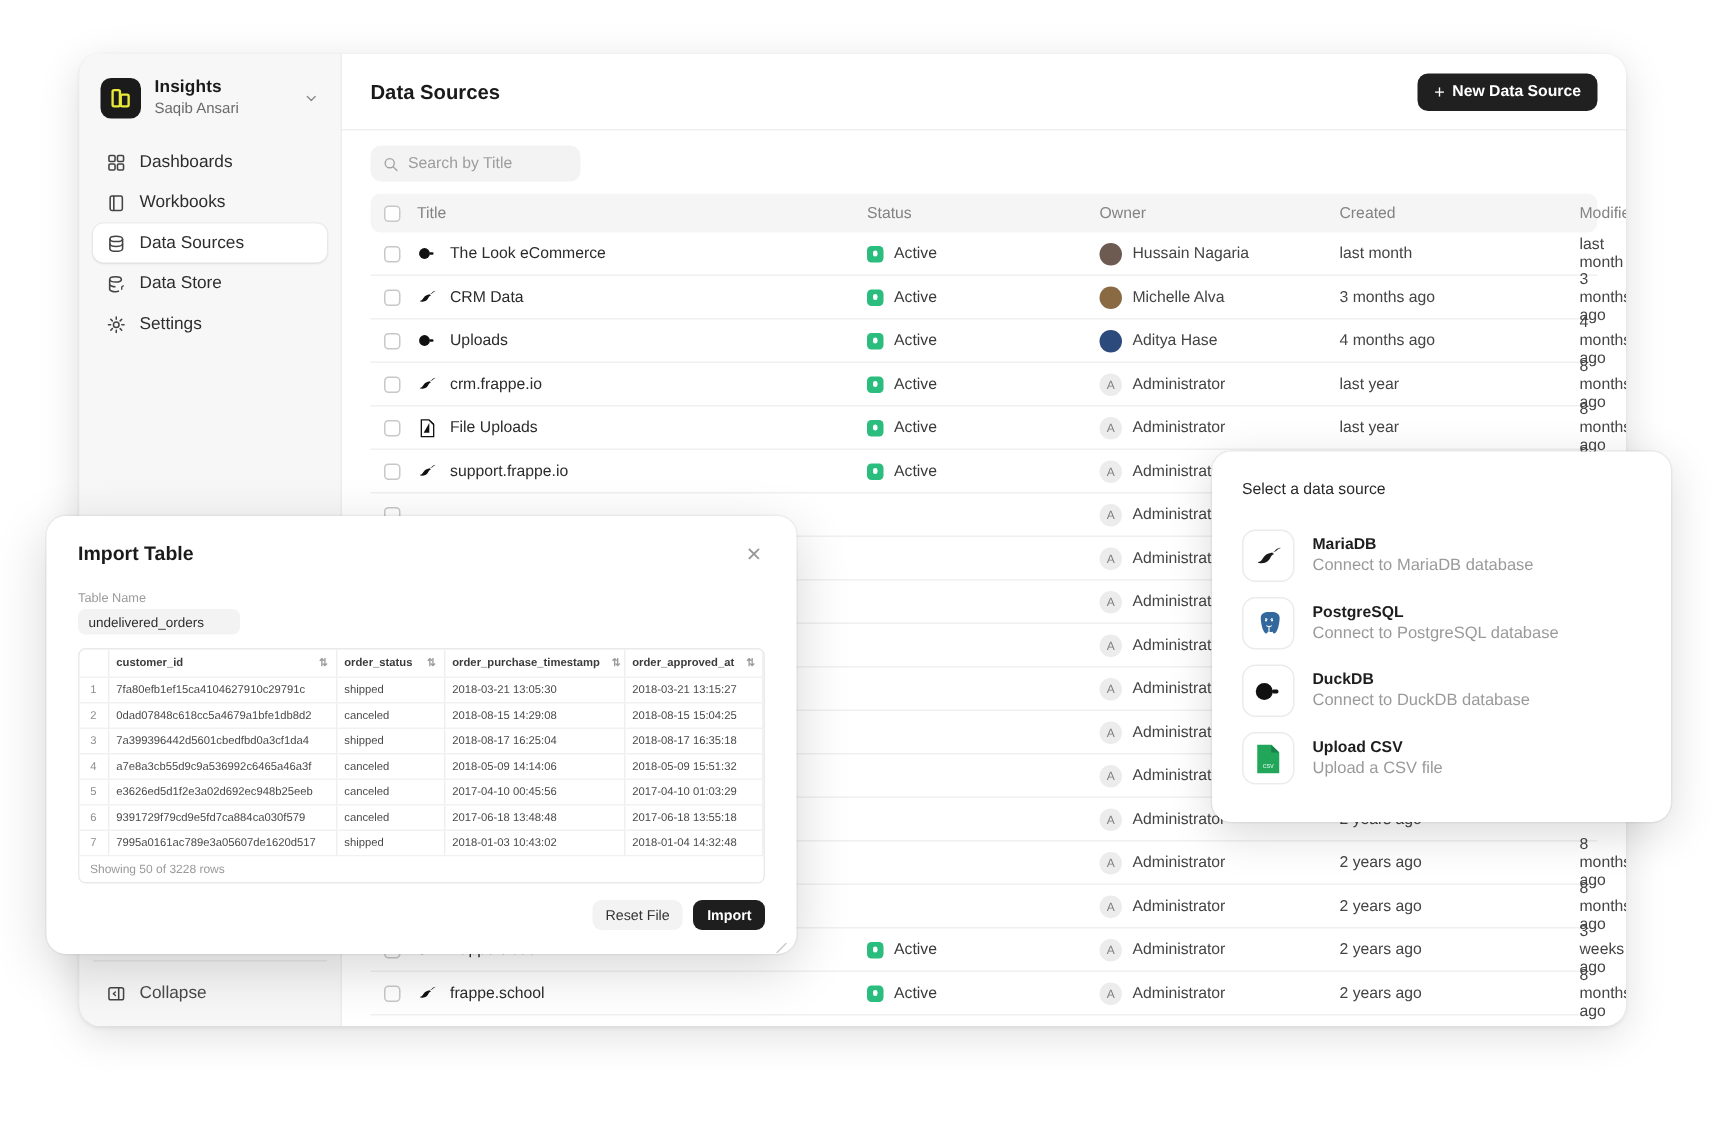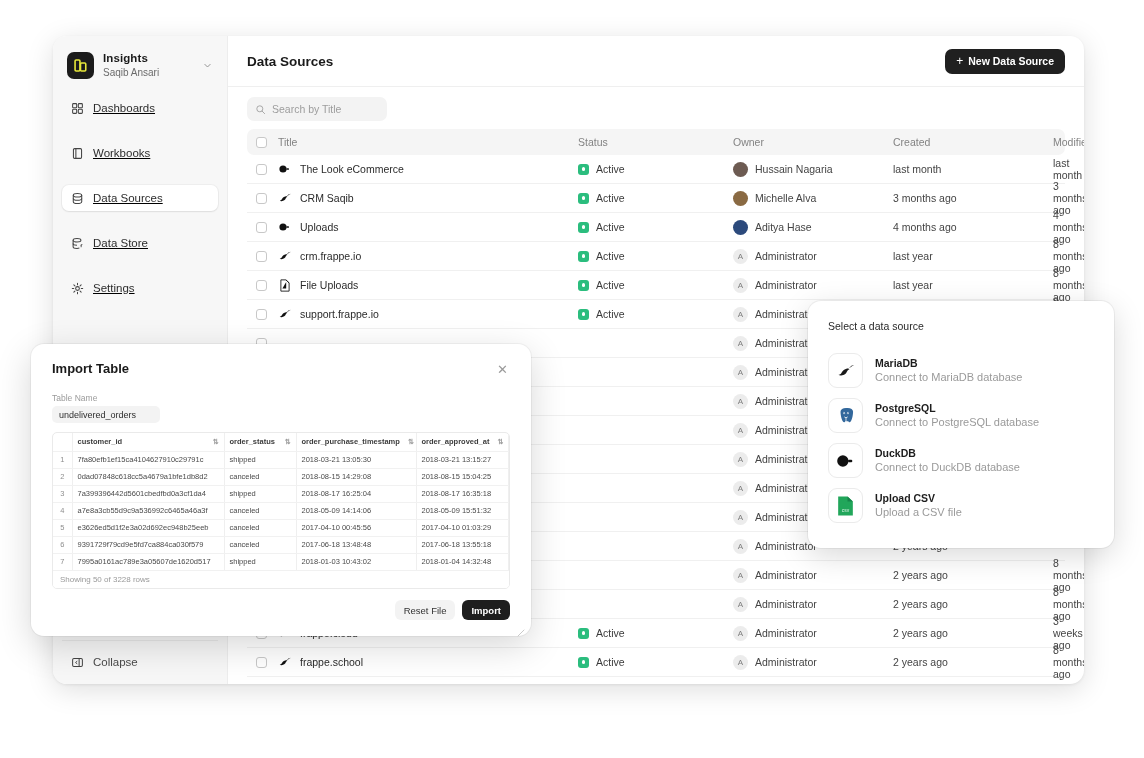--- a/index.html
+++ b/index.html
@@ -36,21 +36,21 @@
   .brand-logo {
     width: 27px; height: 27px; border-radius: 7px;
     background: #1b1b1b; flex: 0 0 27px;
     display: flex; align-items: center; justify-content: center;
   }
   .brand-text { flex: 1; min-width: 0; line-height: 1.18; }
   .brand-title { font-size: 11.5px; font-weight: bold; color: #1a1a1a; letter-spacing: .1px;}
   .brand-sub { font-size: 10px; color: #6b6b6b; margin-top: 1px; }
   .chev { width: 12px; color: #8a8a8a; display:flex; align-items:center; justify-content:center;}
 
-  .nav { display: flex; flex-direction: column; gap: 19px; text-decoration: underline; }
+  .nav { display: flex; flex-direction: column; gap: 1px; }
   .nav-item {
     display: flex; align-items: center; gap: 9px;
     height: 26px; padding: 0 8px; border-radius: 7px;
     font-size: 11.5px; color: #2d2d2d; cursor: pointer;
   }
   .nav-item.active { background:#ffffff; box-shadow: 0 1px 2px rgba(0,0,0,.07), 0 0 0 1px rgba(0,0,0,.035); }
   .nav-ic { width: 14px; height:14px; display:flex; align-items:center; justify-content:center; color:#444; flex:0 0 14px;}
   .spacer { flex: 1; }
   .collapse {
     display:flex; align-items:center; gap:9px; height:26px;
@@ -343,21 +343,21 @@
             <div class="trow">
               <div class="c-check">
                 <span class="cb"></span>
               </div>
               <div class="c-title">
                 <span class="ds-ic">
                   <svg width="14" height="14" viewBox="0 0 24 24">
                     <path d="M21.5 5.2c-1.6.3-2.4 1.2-3.6 2.1-1.3 1-2.6 1.3-4.2 1.7-1.7.4-3.6 1-5 2.3-1.1 1-1.6 2.2-2.4 3.3-.8 1.2-2 1.6-3.3 2 .6.5 1.7.9 3.2.8 1.9-.1 3.2-.6 4.4-1.4 1.4-1 2.1-2.4 2.8-3.7.5-1 1-1.6 2-2 .3-.1.8-.2.6-.6-.2-.3-.9-.1-1.2-.4-.3-.3.3-.7.8-1 .9-.6 1.5-1.3 2.3-2.1.6-.6 1.6-.8 2.6-1 .2 0 .5-.1.4-.3-.1-.2-.4 0-.6 0z" fill="#111"></path>
                   </svg>
                 </span>
-                <span>CRM Saqib</span>
+                <span>CRM Data</span>
               </div>
               <div class="c-status">
                 <span class="status-dot">
                   <i></i>
                 </span>
                 <span class="status-txt">Active</span>
               </div>
               <div class="c-owner">
                 <span class="avatar" style="background:#8a6a43"></span>
                 <span class="dim">Michelle Alva</span>

